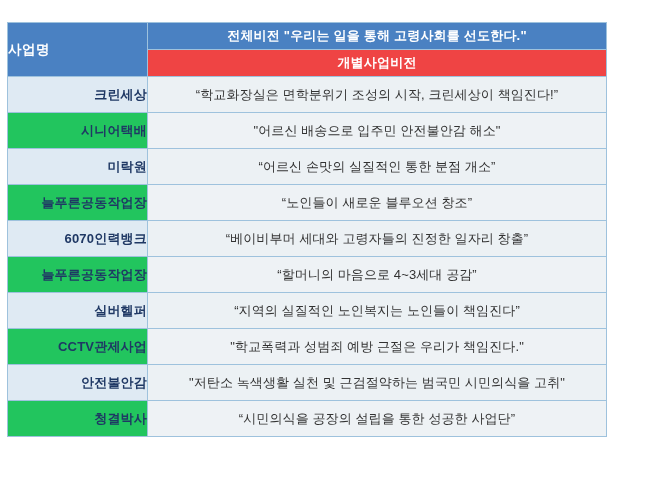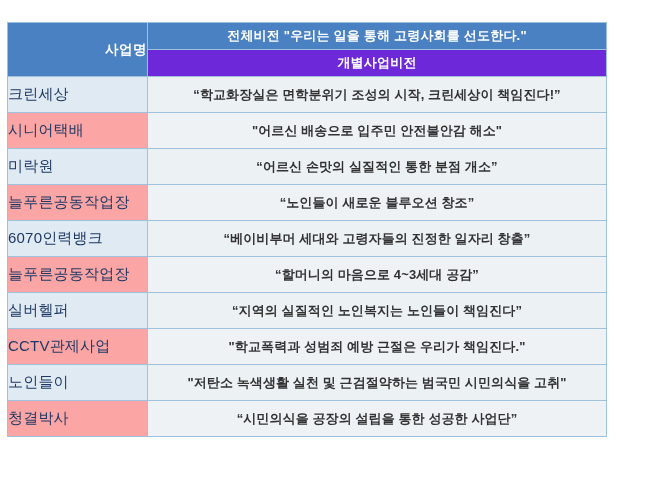--- a/index.html
+++ b/index.html
@@ -30,71 +30,71 @@
     padding: 0;
     margin: 0;
   }
   
   th.hdr-name {
     width: 139px;
     background: #4a81c2;
     color: #ffffff;
     font-size: 13.5px;
     font-weight: bold;
-    text-align: right;
+    text-align: left;
     vertical-align: middle;
     letter-spacing: 0.5px;
     border-color: #6f9fd0;
   }
   th.hdr-overall {
     background: #4a81c2;
     color: #ffffff;
     font-size: 13px;
     font-weight: bold;
     text-align: center;
     vertical-align: middle;
     height: 26px;
     letter-spacing: 0.2px;
     border-color: #6f9fd0;
   }
   th.hdr-sub {
-    background: #6d28d9;
+    background: #ef4444;
     color: #ffffff;
     font-size: 13px;
     font-weight: bold;
     text-align: center;
     vertical-align: middle;
     height: 26px;
     letter-spacing: 0.2px;
     border-color: #6f9fd0;
   }
   
   td.cell-name {
     width: 139px;
     height: 35px;
     background: #dfeaf3;
     color: #1f3864;
-    font-size: 15px;
-    font-weight: normal;
-    text-align: left;
+    font-size: 13px;
+    font-weight: bold;
+    text-align: right;
     vertical-align: middle;
     letter-spacing: 0.2px;
   }
   td.cell-vision {
     height: 35px;
     background: #ecf1f4;
     color: #323232;
     font-size: 13px;
-    font-weight: bold;
+    font-weight: normal;
     text-align: center;
     vertical-align: middle;
     letter-spacing: 0.1px;
   }
   tr.row-alt td.cell-name {
-    background: #fca5a5;
+    background: #22c55e;
   }
   tr.row-alt td.cell-vision {
     background: #eef2f5;
   }
 </style>
 </head>
 <body>
 
 <div id="table-wrap">
   <table class="vision-table">
@@ -134,21 +134,21 @@
         </tr>
         <tr>
           <td class="cell-name">실버헬퍼</td>
           <td class="cell-vision">“지역의 실질적인 노인복지는 노인들이 책임진다”</td>
         </tr>
         <tr class="row-alt">
           <td class="cell-name">CCTV관제사업</td>
           <td class="cell-vision">"학교폭력과 성범죄 예방 근절은 우리가 책임진다."</td>
         </tr>
         <tr>
-          <td class="cell-name">노인들이</td>
+          <td class="cell-name">안전불안감</td>
           <td class="cell-vision">"저탄소 녹색생활 실천 및 근검절약하는 범국민 시민의식을 고취"</td>
         </tr>
         <tr class="row-alt">
           <td class="cell-name">청결박사</td>
           <td class="cell-vision">“시민의식을 공장의 설립을 통한 성공한 사업단”</td>
         </tr>
       </tbody>
   </table>
 </div>
 

